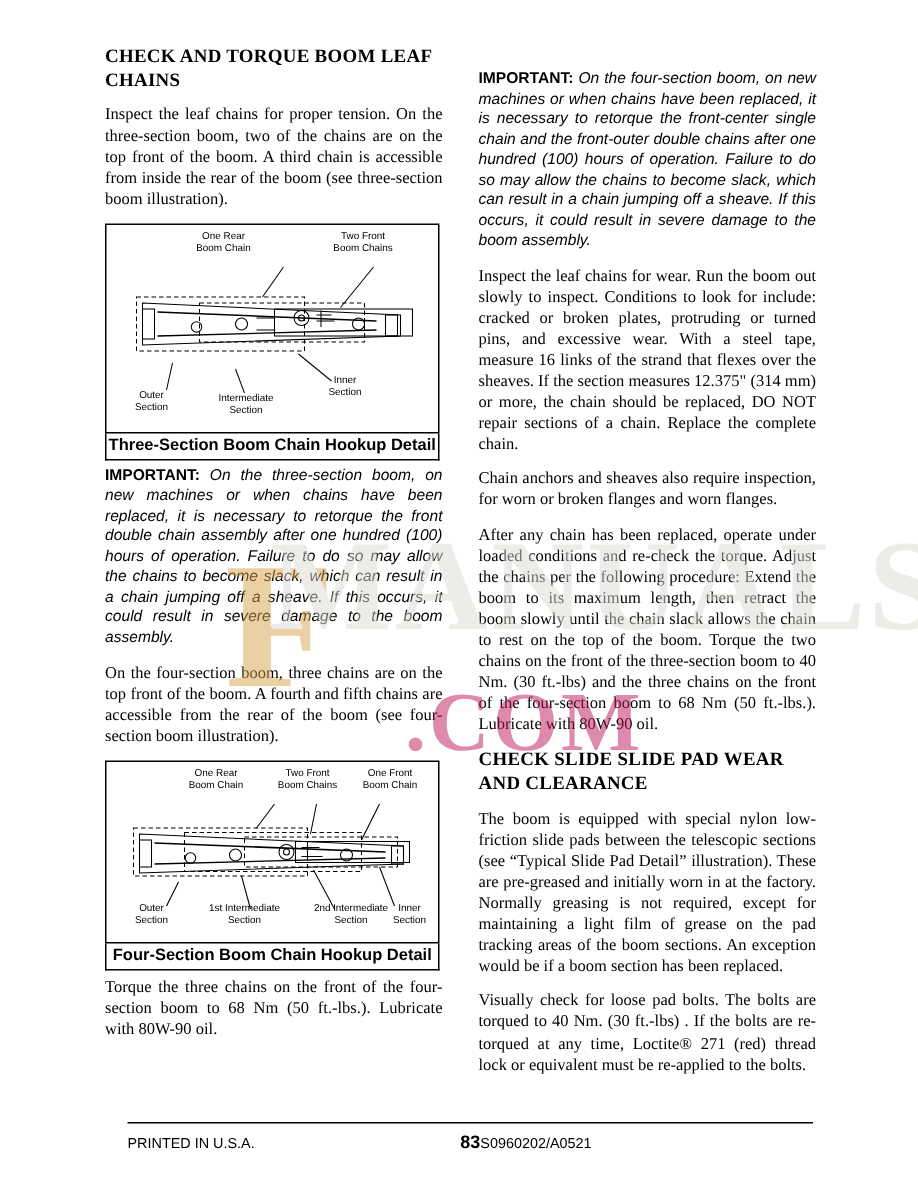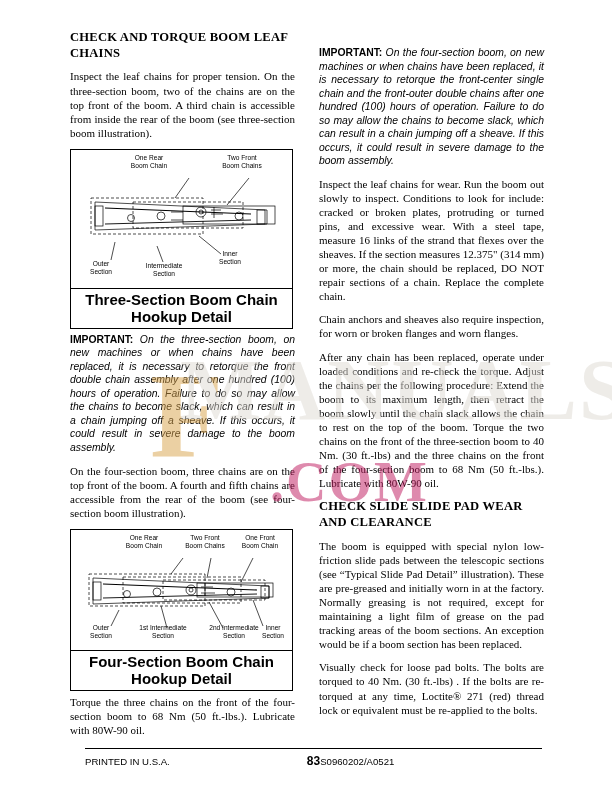--- a/index.html
+++ b/index.html
@@ -112,21 +112,21 @@
   .fig-box {
     border: 1px solid #000;
     width: 223px;
     box-sizing: border-box;
     position: relative;
     background: transparent;
   }
   .fig-cap {
     font-family: "Liberation Sans", sans-serif;
     font-weight: bold;
-    font-size: 15px;
+    font-size: 11px;
     text-align: center;
     border-bottom: 1px solid #000;
     border-left: 1px solid #000;
     border-right: 1px solid #000;
     box-sizing: border-box;
     width: 223px;
     padding: 2px 0 3px 0;
   }
   .fig-label {
     position: absolute;

